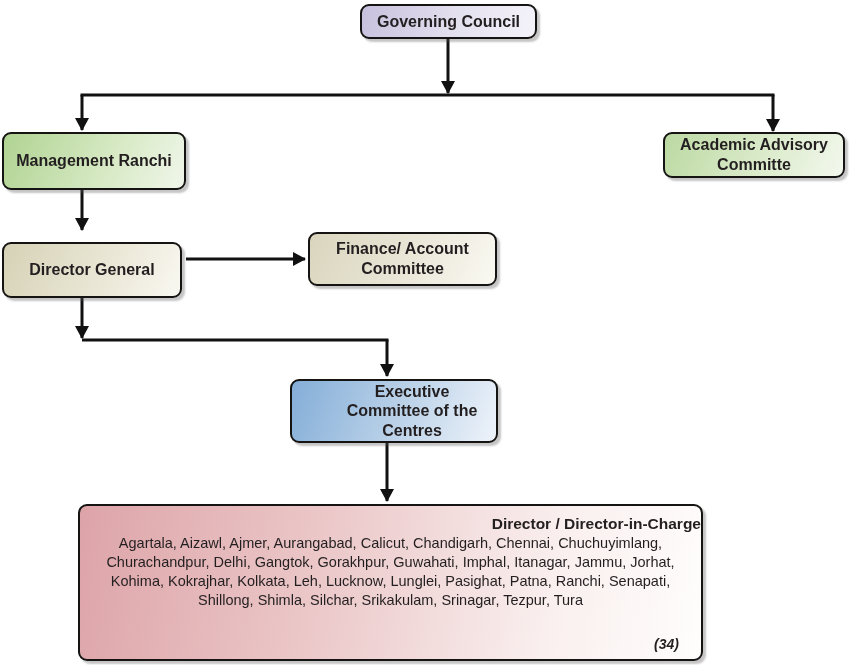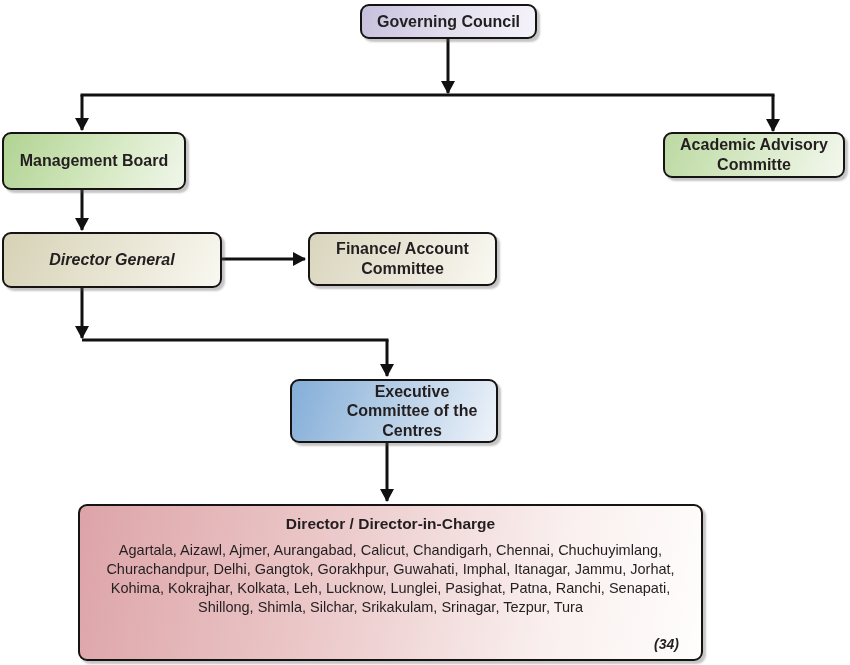--- a/index.html
+++ b/index.html
@@ -35,40 +35,39 @@
     z-index: 2;
     box-shadow: 3px 3px 2px rgba(90,90,90,0.35);
     padding: 2px 8px;
   }
   .node-governing   { left: 360px; top: 4px;   width: 177px; height: 35px;
     background: linear-gradient(105deg, #c7c0dd 0%, #e4e1ef 55%, #f5f3fa 100%); }
   .node-management  { left: 2px;   top: 132px; width: 184px; height: 58px;
     background: linear-gradient(115deg, #b0d392 0%, #d8eac6 60%, #f0f6ea 100%); }
   .node-academic    { left: 663px; top: 132px; width: 182px; height: 46px;
     background: linear-gradient(115deg, #bcd9a2 0%, #ddecce 60%, #f3f8ee 100%); }
-  .node-dg          { left: 2px;   top: 232px; width: 220px; height: 56px;
-    background: linear-gradient(115deg, #d6d2b6 0%, #ebe8d8 60%, #f9f8f1 100%); font-style: italic; }
+  .node-dg          { left: 2px;   top: 242px; width: 180px; height: 56px;
+    background: linear-gradient(115deg, #d6d2b6 0%, #ebe8d8 60%, #f9f8f1 100%); }
   .node-finance     { left: 308px; top: 232px; width: 189px; height: 54px;
     background: linear-gradient(115deg, #d9d5bd 0%, #ece9dc 60%, #faf9f2 100%); }
   .node-executive   { left: 290px; top: 379px; width: 208px; height: 64px;
     background: linear-gradient(110deg, #84aed8 0%, #bdd3e9 55%, #eef3fa 100%); padding-left: 44px; }
   .node-directors   { left: 78px;  top: 504px; width: 625px; height: 157px;
     background: linear-gradient(100deg, #dda4a8 0%, #ecc9ca 40%, #f9efee 75%, #fffdfd 100%);
     display: block;
     font-weight: normal;
     padding: 0;
   }
   .dir-title {
     margin-top: 9px;
-    text-align: center;
+    text-align: right;
     font-weight: bold;
     font-size: 15.5px;
   }
   .dir-centres {
-    margin-top: 7px;
     padding: 0 8px;
     text-align: center;
     font-size: 14.5px;
     line-height: 19px;
   }
   .dir-count {
     position: absolute;
     right: 22px;
     bottom: 6px;
     font-weight: bold;
@@ -107,21 +106,21 @@
     <line x1="387" y1="340" x2="387" y2="376" stroke="#111111" stroke-width="3" marker-end="url(#ah)"></line>
 
     <line x1="387" y1="443" x2="387" y2="501" stroke="#111111" stroke-width="3" marker-end="url(#ah)"></line>
   </svg>
 
   <div class="node node-governing">
     <span>Governing Council</span>
   </div>
 
   <div class="node node-management">
-    <span>Management Board</span>
+    <span>Management Ranchi</span>
   </div>
 
   <div class="node node-academic">
     <span>Academic Advisory Committe</span>
   </div>
 
   <div class="node node-dg">
     <span>Director General</span>
   </div>
 

